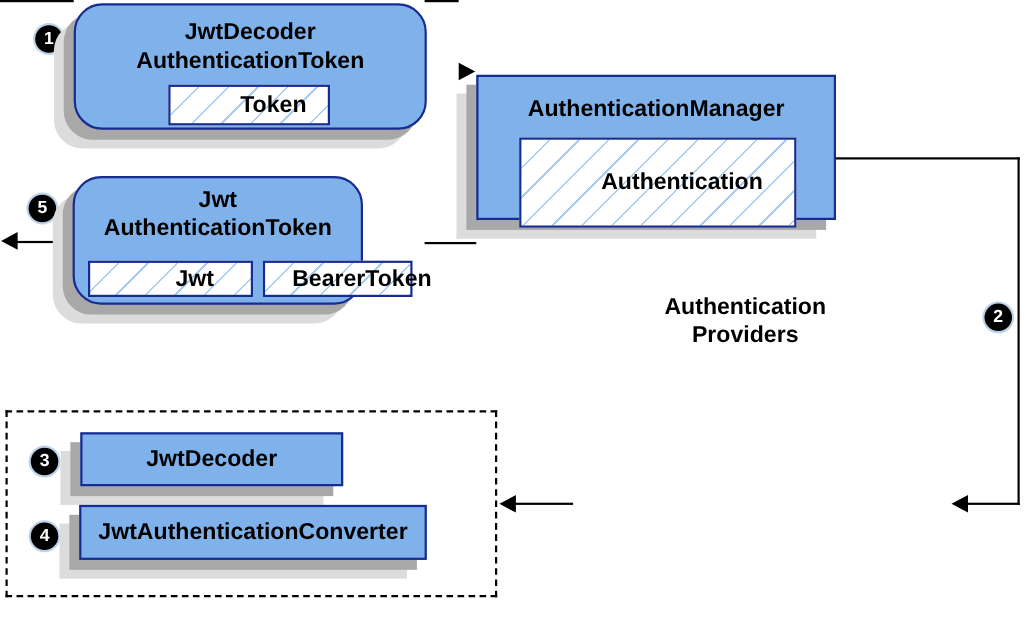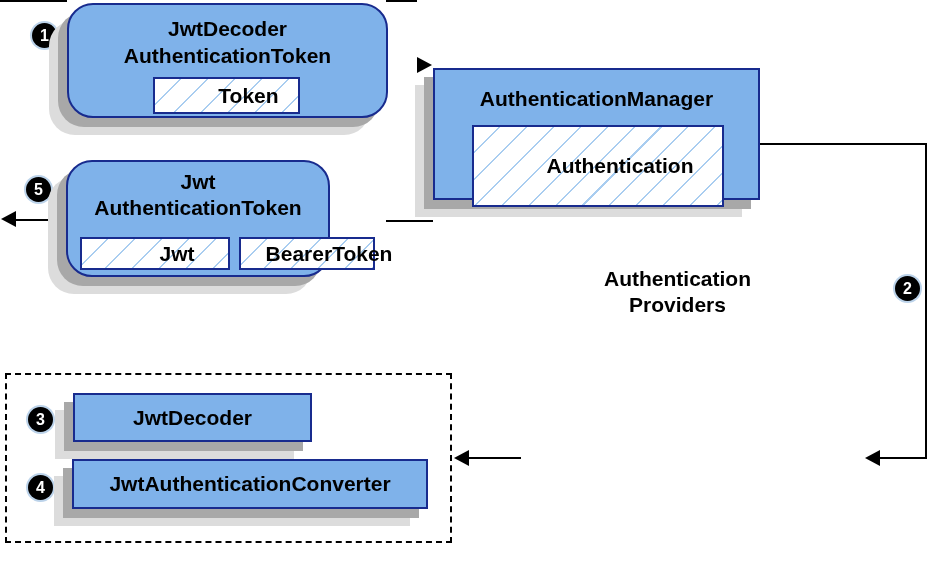--- a/index.html
+++ b/index.html
@@ -102,15 +102,15 @@
   <div class="title fs21" style="position:absolute;left:525px;top:266px;width:305px;text-align:center;line-height:26px;">
     <div>Authentication</div>
     <div>Providers</div>
   </div>
 
 
   <div class="dashedbox-black" style="left:5px;top:373px;width:447px;height:170px;"></div>
 
   <div class="node shadow2 fs21 center-label" style="left:73px;top:393px;width:239px;height:49px;">JwtDecoder</div>
 
-  <div class="node shadow2 fs21 center-label" style="left:72px;top:459px;width:356px;height:50px;">JwtAuthenticationConverter</div>
+  <div class="node shadow2 fs21 center-label" style="left:72px;top:459px;width:316px;height:50px;">JwtAuthenticationConverter</div>
 
 </div>
 
 </body></html>

